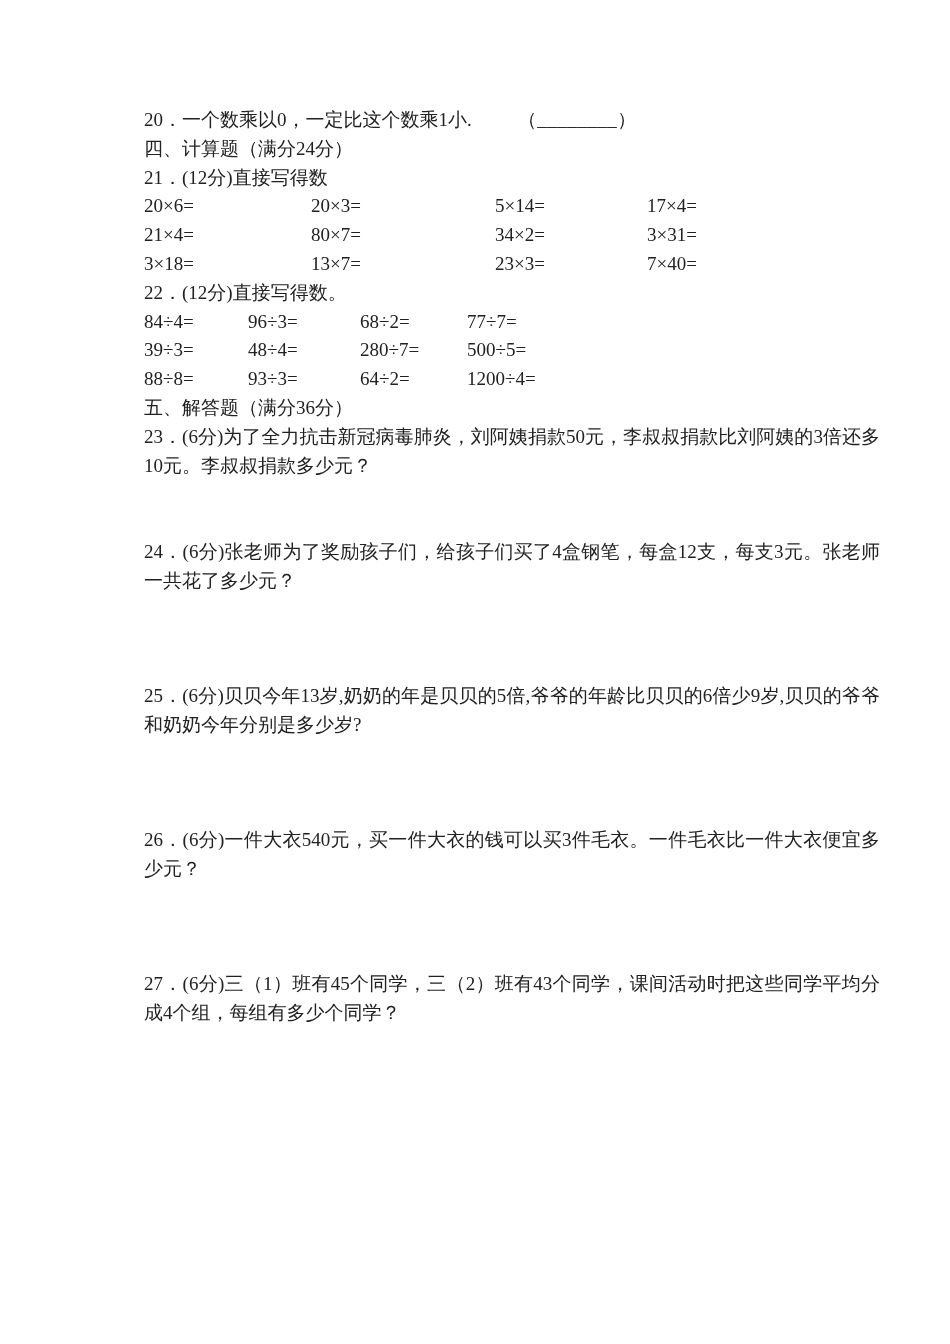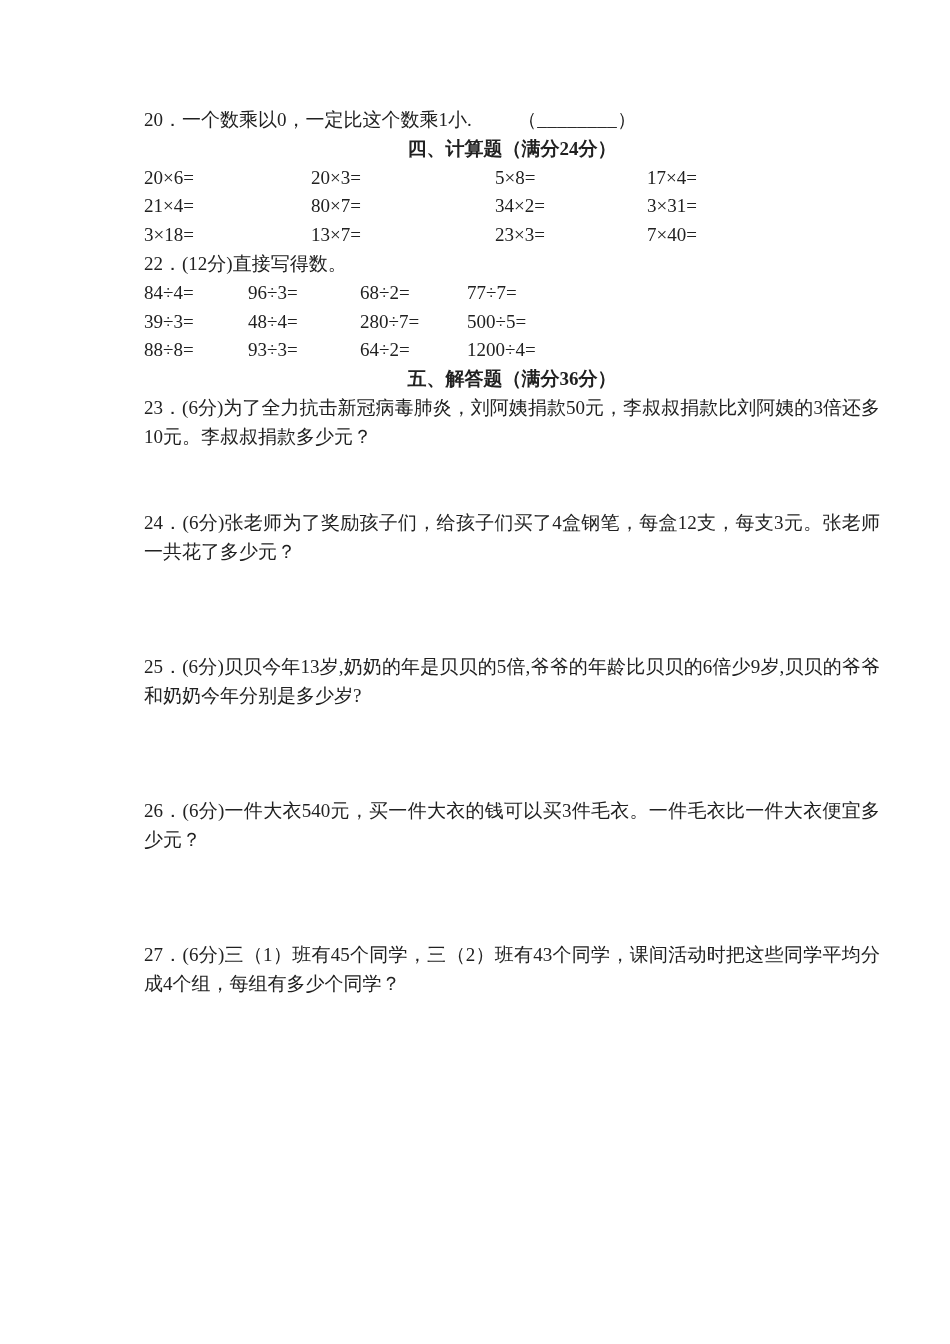--- a/index.html
+++ b/index.html
@@ -12,43 +12,44 @@
     font-family: "Liberation Serif", "DejaVu Serif", serif;
     font-size: 19px;
     line-height: 28.8px;
     color: #212121;
     overflow: hidden;
   }
   .content {
     padding: 106px 70px 0 144px;
   }
   p { margin: 0; }
-  .h { font-weight: 700; text-align: center; }
+  .h { font-weight: 400; }
   .qtext { text-align: justify; }
   .q20-blank { margin-left: 46px; letter-spacing: 0.5px; }
   .grid { display: grid; }
   .grid-mult { grid-template-columns: 167px 184px 152px 1fr; }
   .grid-div  { grid-template-columns: 104px 112px 107px 1fr; }
   .sp2 { margin-bottom: 57.6px; }  
   .sp3 { margin-bottom: 86.4px; }  
 </style>
 </head>
 <body>
 
 <div class="content">
 
   <p class="qtext"><span>20．一个数乘以0，一定比这个数乘1小.</span><span class="q20-blank">（________）</span></p>
 
   <p class="h">四、计算题（满分24分）</p>
 
+  <p>21．(12分)直接写得数</p>
 
   <div class="grid grid-mult">
     <span>20×6=</span>
     <span>20×3=</span>
-    <span>5×8=</span>
+    <span>5×14=</span>
     <span>17×4=</span>
     <span>21×4=</span>
     <span>80×7=</span>
     <span>34×2=</span>
     <span>3×31=</span>
     <span>3×18=</span>
     <span>13×7=</span>
     <span>23×3=</span>
     <span>7×40=</span>
   </div>

